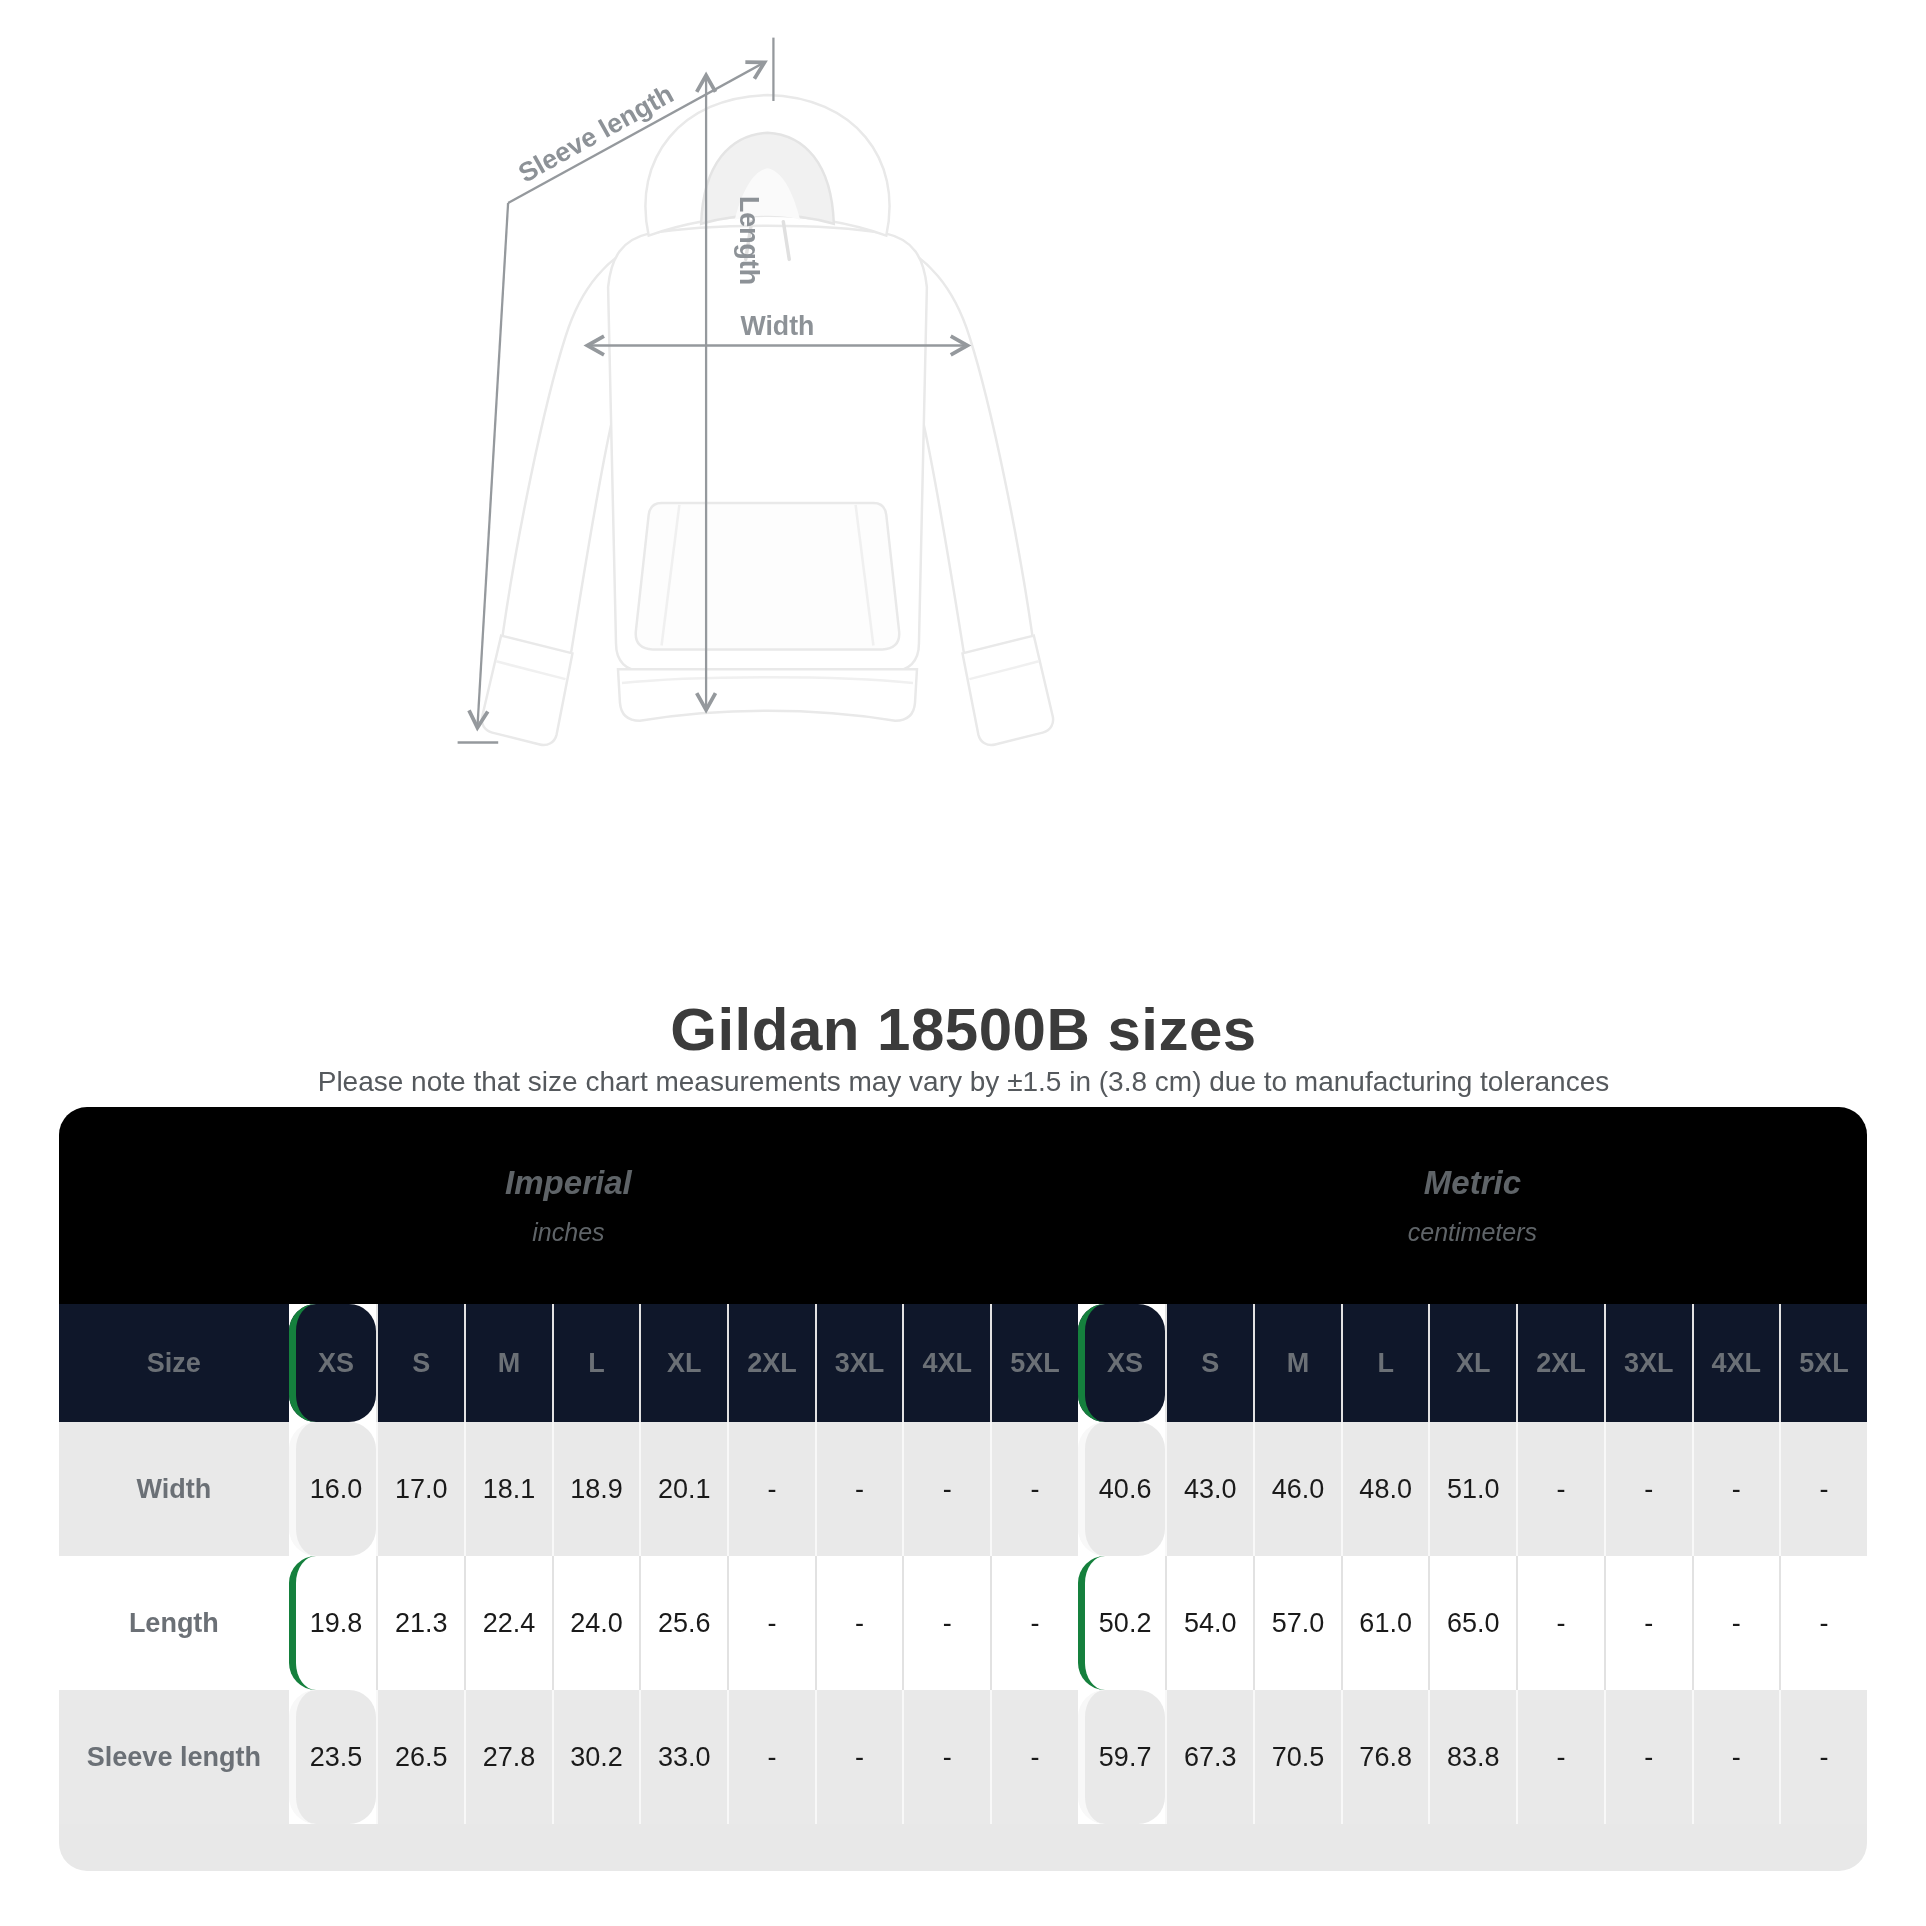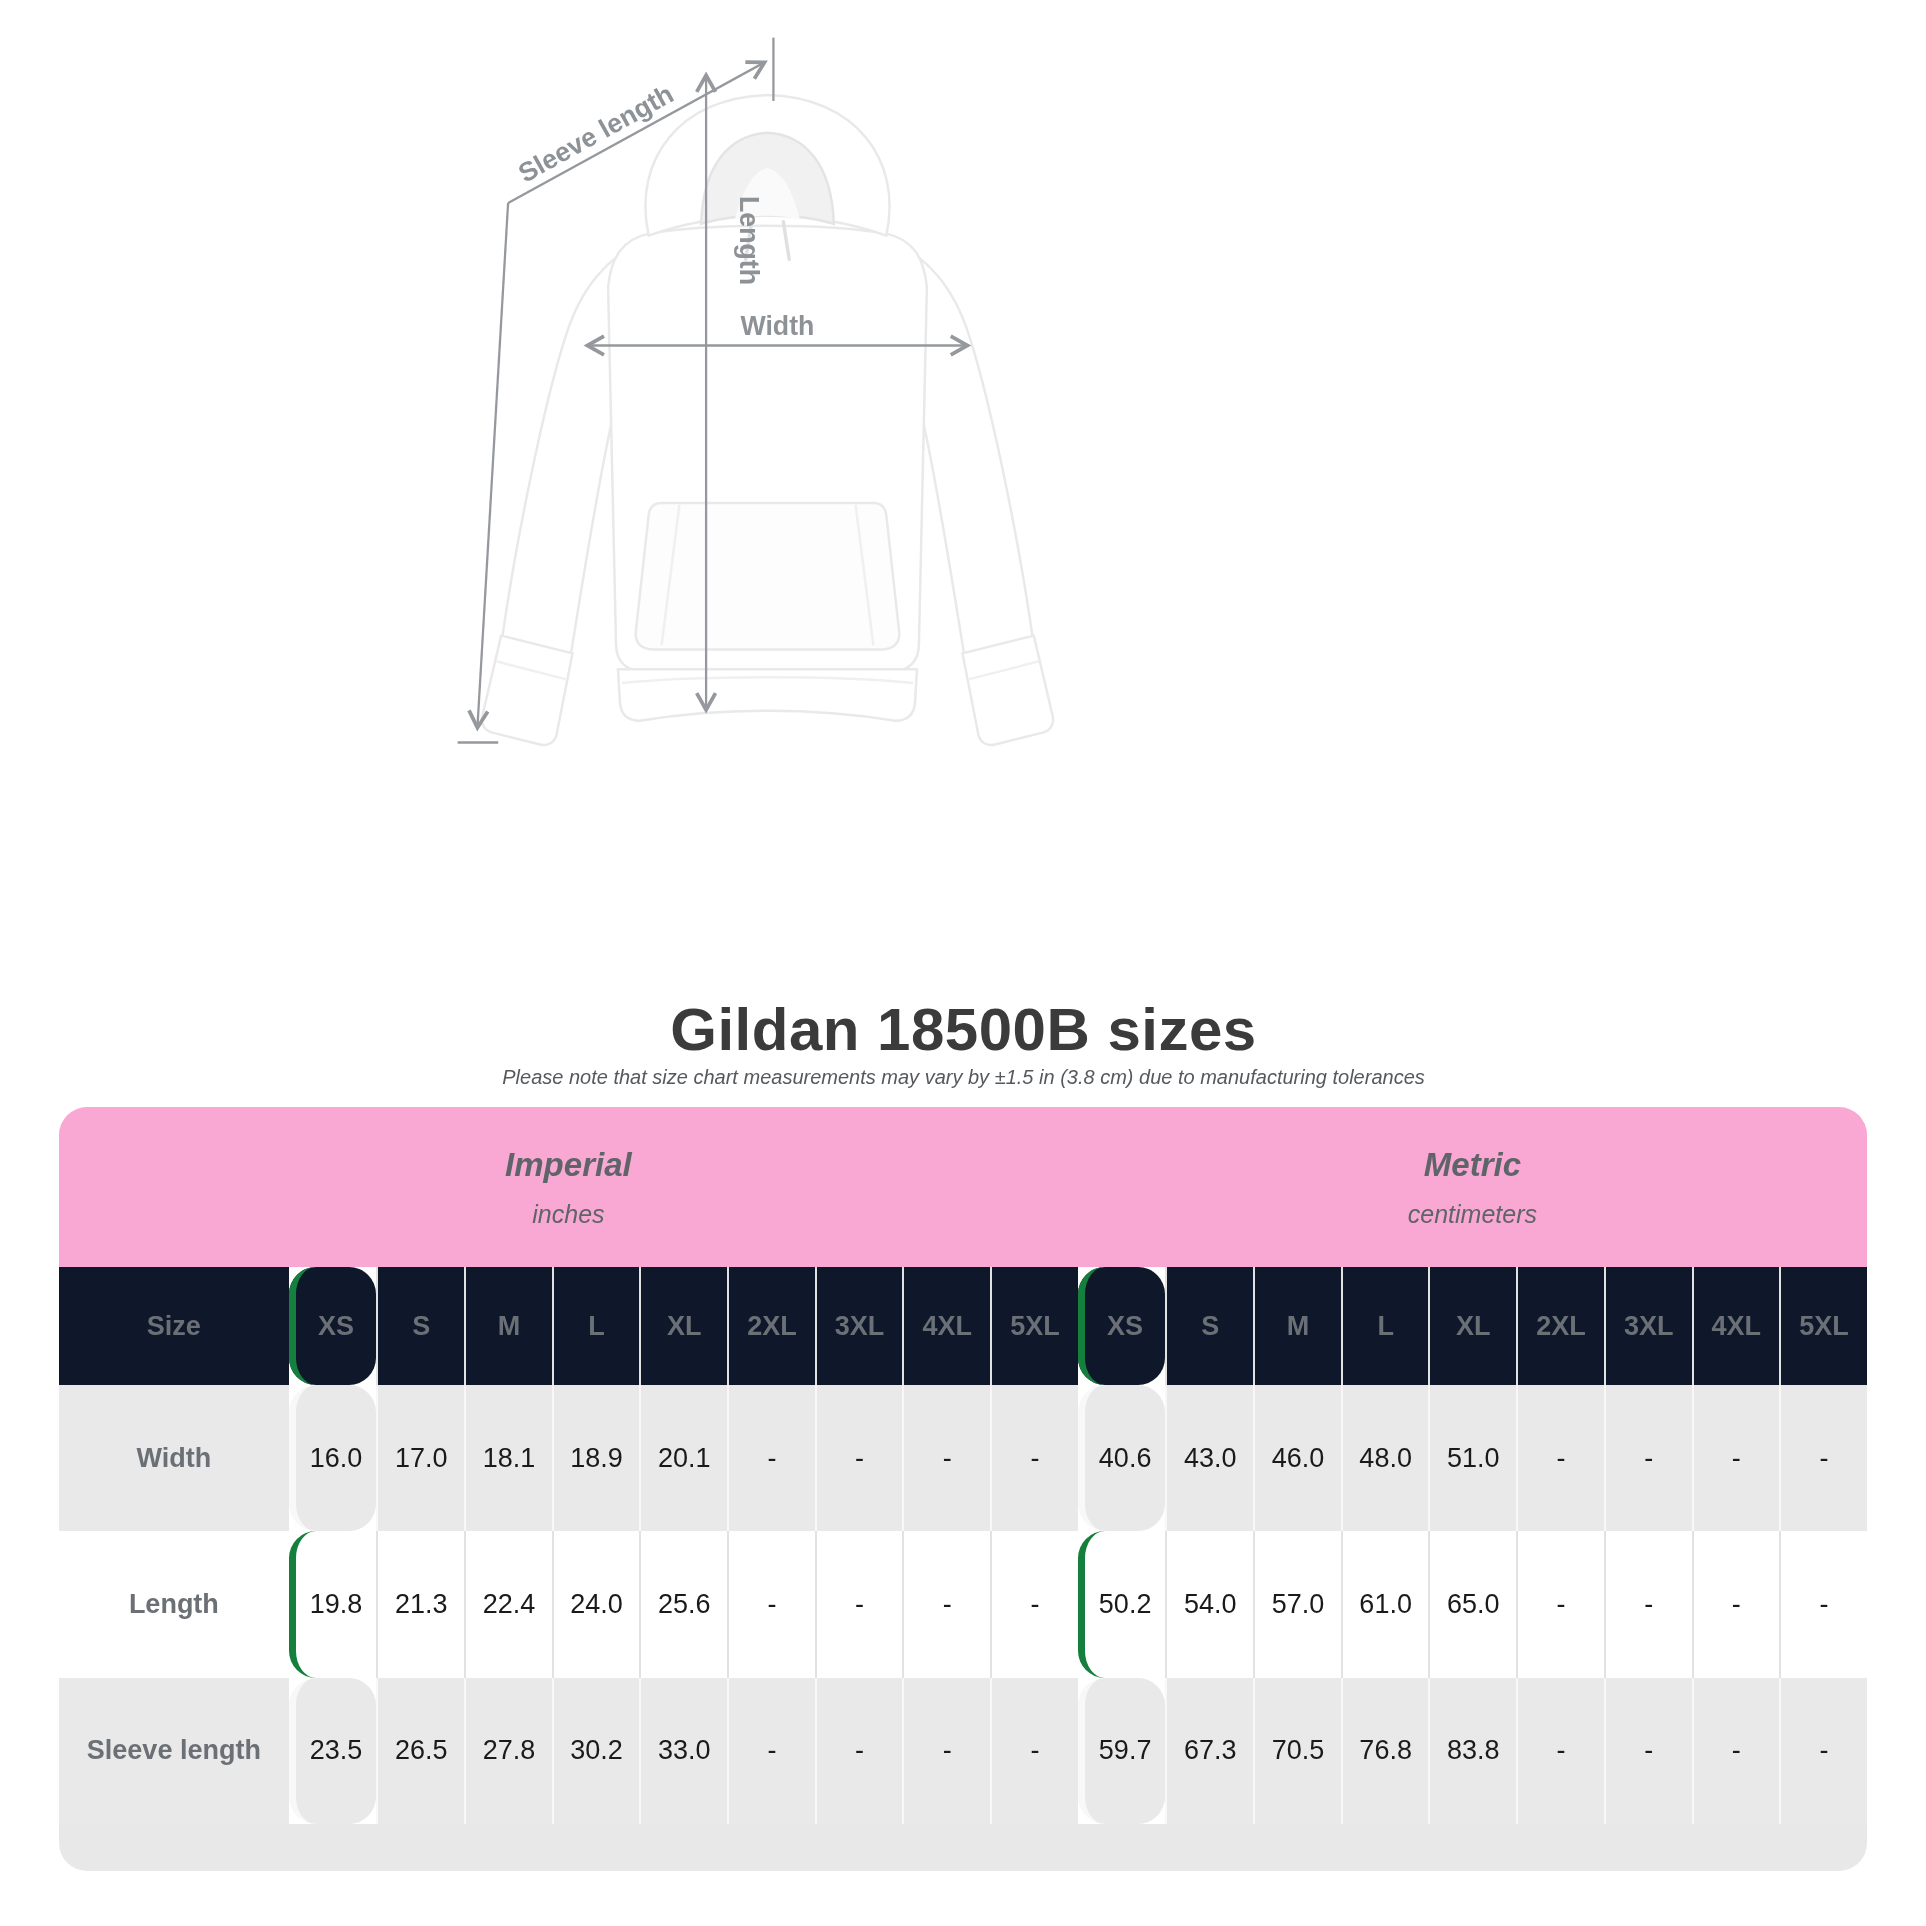--- a/index.html
+++ b/index.html
@@ -10,32 +10,32 @@
   
   .diagram-svg{position:absolute;left:0;top:0;}
   .measure-label{fill:#8d9297;font-size:27px;font-weight:bold;}
   
   .page-title{
     position:absolute;left:0;top:995px;width:100%;text-align:center;
     font-size:60px;font-weight:bold;color:#3b3b3b;letter-spacing:0.5px;
   }
   .page-note{
     position:absolute;left:0;top:1066px;width:100%;text-align:center;
-    font-size:20px;font-style:italic;color:#55595d;
+    font-size:28px;color:#55595d;
   }
   
   .table-wrap{
     position:absolute;left:59px;top:1107px;width:1808px;height:764px;
     border-radius:28px;overflow:hidden;background:#ffffff;
   }
   table{width:100%;height:100%;border-collapse:separate;border-spacing:0;table-layout:fixed;}
   col.c-label{width:228px;}
   col.c-size{width:87px;}
   th,td{padding:0;vertical-align:middle;text-align:center;}
-  tr.group-row th{background:#f9a8d4;height:160px;}
+  tr.group-row th{background:#000000;height:197px;}
   .group-title{font-size:33px;font-weight:bold;font-style:italic;color:#5f6468;}
   .group-unit{font-size:25px;font-style:italic;font-weight:normal;color:#5f6468;margin-top:16px;}
   tr.size-row{background:#0f172a;height:118px;}
   tr.size-row th{font-size:27px;font-weight:bold;color:#6b7076;}
   tbody tr.data-row{height:112px;}
   tbody tr.gray th,tbody tr.gray td{background:#e9e9e9;}
   tbody tr.white th,tbody tr.white td{background:#ffffff;}
   td.value{font-size:27px;color:#1a1a1a;font-weight:normal;}
   th.row-label{font-size:27px;font-weight:bold;color:#6b7076;}
   .thin{border-left:2px solid #e2e2e2;}

